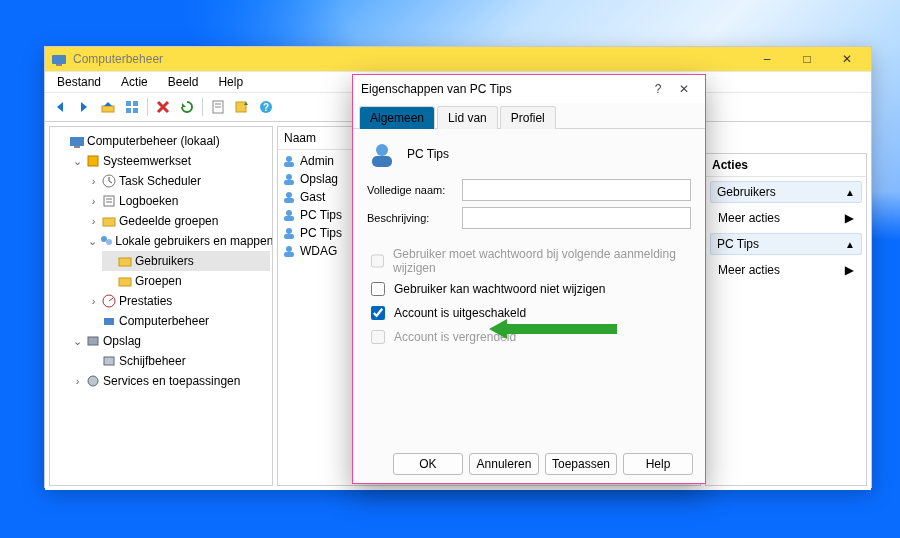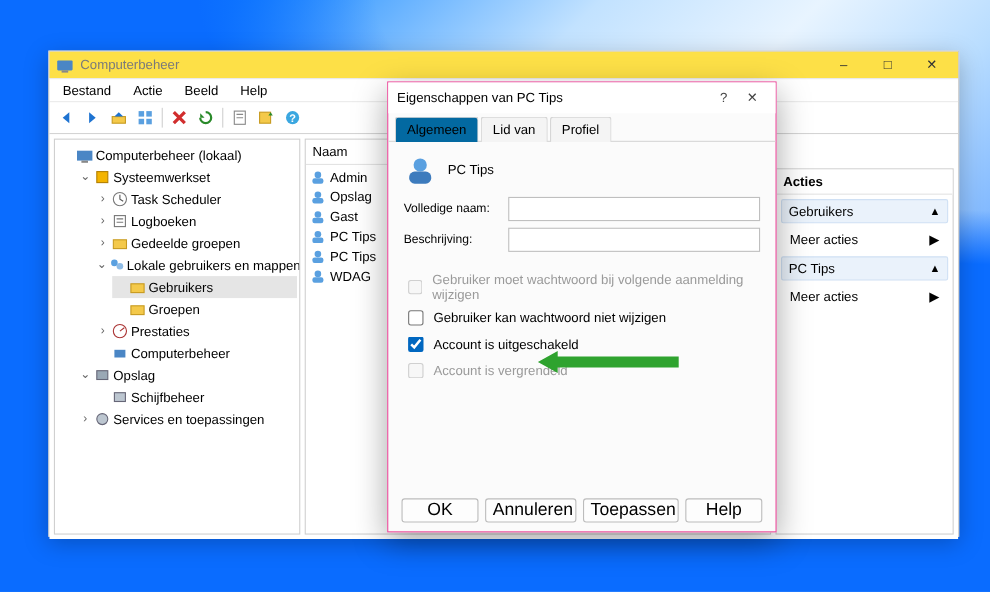--- a/index.html
+++ b/index.html
@@ -56,21 +56,21 @@
   .m-body{padding:10px 14px 4px 14px;}
   .user-row{display:flex;align-items:center;gap:10px;margin-bottom:10px;}
   .user-icon{width:30px;height:30px;}
   .field{display:flex;align-items:center;margin:6px 0;}
   .field label{width:95px;font-size:11px;}
   .field input[type=text]{flex:1;border:1px solid #bfbfbf;height:18px;padding:1px 3px;font-size:12px;}
   .chk{display:flex;align-items:center;gap:6px;margin:4px 0;font-size:12px;}
   .chk input{width:14px;height:14px;accent-color:#0067c0;}
   .chk.disabled{color:#9a9a9a;}
   .m-buttons{position:absolute;left:0;right:0;bottom:8px;display:flex;gap:6px;justify-content:flex-end;padding:0 12px;}
-  .m-buttons button{min-width:70px;height:22px;background:#fdfdfd;border:1px solid #bcbcbc;border-radius:3px;font-size:16px;}
+  .m-buttons button{min-width:70px;height:22px;background:#fdfdfd;border:1px solid #bcbcbc;border-radius:3px;font-size:12px;}
 
   
   .arrow{position:absolute;left:489px;top:317px;pointer-events:none;}
   .arrow svg{display:block;}
 
   
   svg{display:block;}
 </style>
 </head>
 <body>

